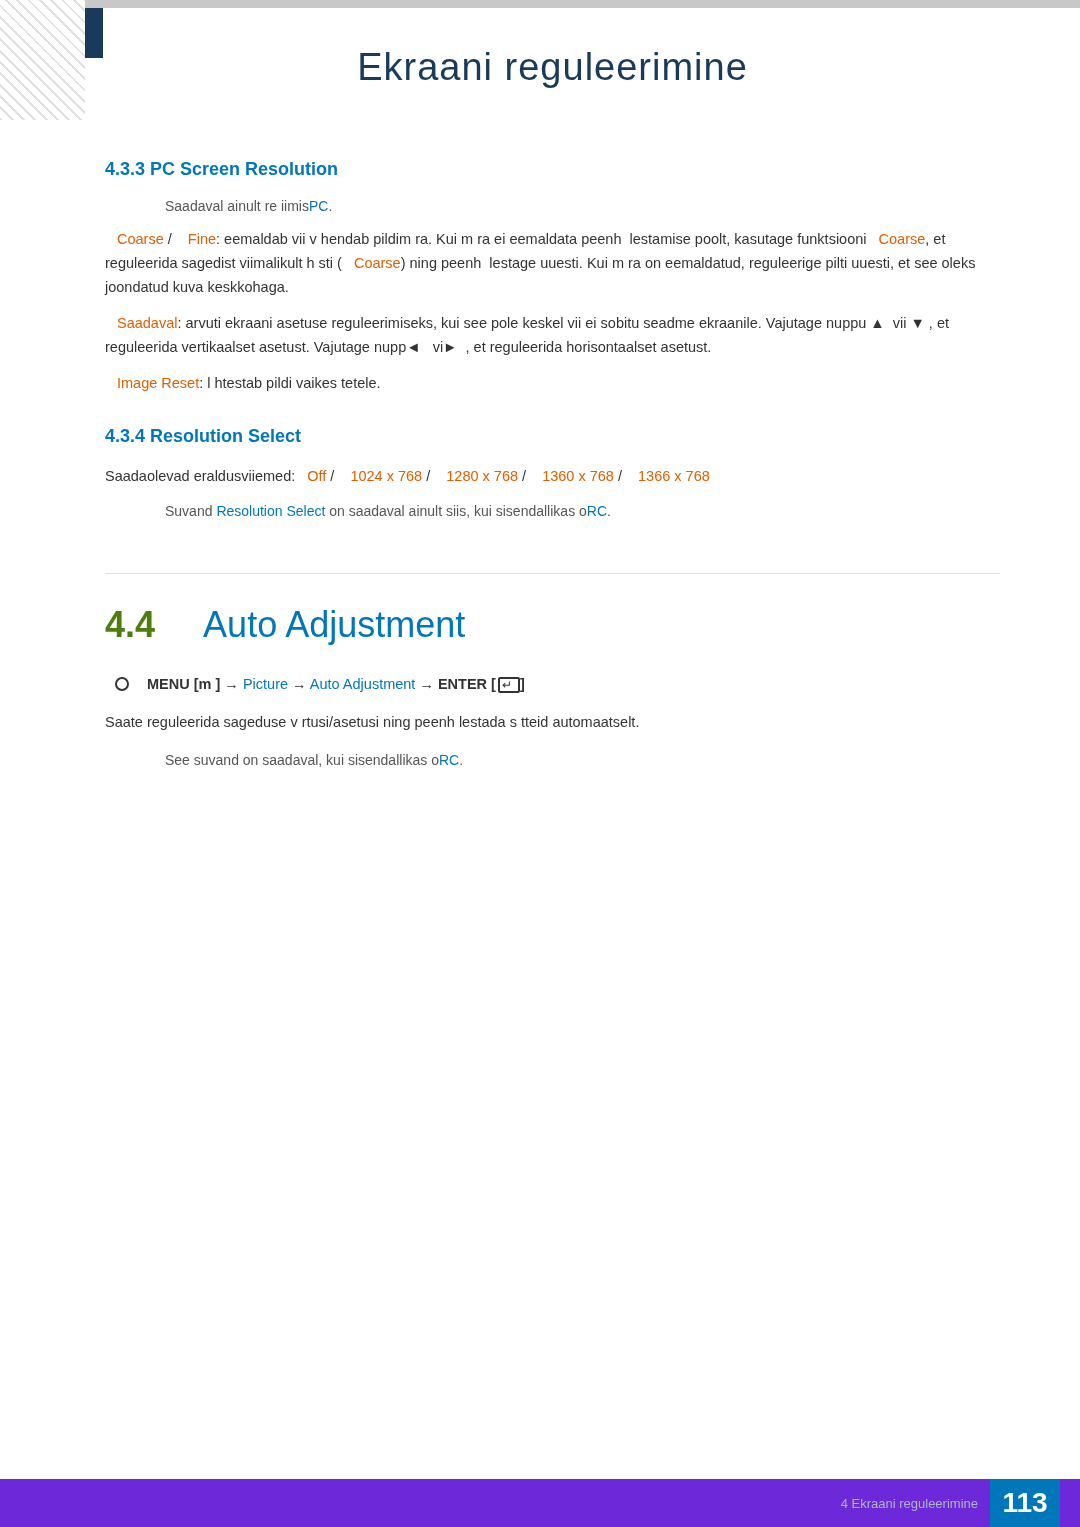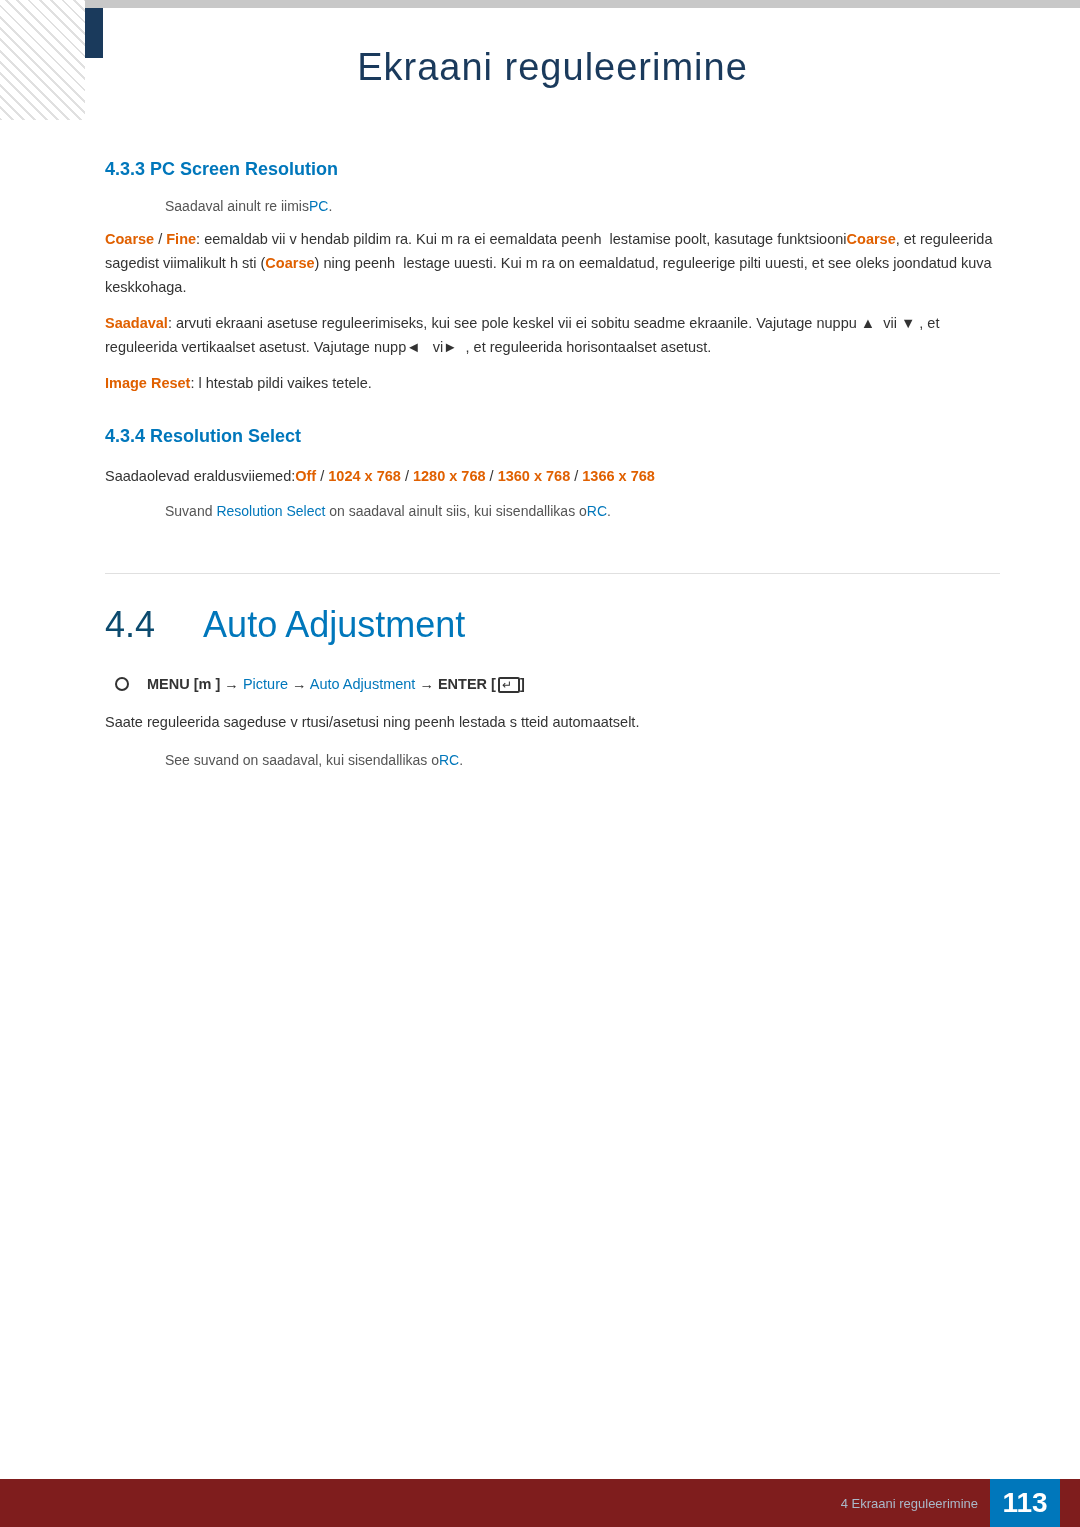--- a/index.html
+++ b/index.html
@@ -97,41 +97,42 @@
 
     .body-text {
       font-size: 14.5px;
       color: #333;
       line-height: 1.65;
       margin-bottom: 12px;
     }
 
     .highlight-orange {
       color: #e06000;
-      font-weight: bold;
+      font-weight: normal;
+      margin-left: 12px;
     }
 
     .highlight-blue {
       color: #0077bb;
     }
 
     
     .section-main-heading {
       font-size: 36px;
       color: #0077bb;
       font-weight: 300;
       margin-top: 50px;
       margin-bottom: 30px;
       border-top: 1px solid #e0e0e0;
       padding-top: 30px;
     }
 
     .section-number-main {
-      color: #0c4a6e;
-      font-weight: 400;
+      color: #4d7c0f;
+      font-weight: 700;
     }
 
     
     .menu-path-row {
       display: flex;
       align-items: center;
       margin: 10px 0 18px 10px;
       font-size: 14.5px;
     }
 
@@ -185,21 +186,21 @@
       line-height: 1.6;
     }
 
     
     .bottom-bar {
       position: absolute;
       bottom: 0;
       left: 0;
       width: 100%;
       height: 48px;
-      background: #7f1d1d;
+      background: #6d28d9;
       display: flex;
       align-items: center;
       justify-content: flex-end;
       padding-right: 20px;
     }
 
     .bottom-bar-text {
       color: #aab8c8;
       font-size: 13px;
       margin-right: 12px;

